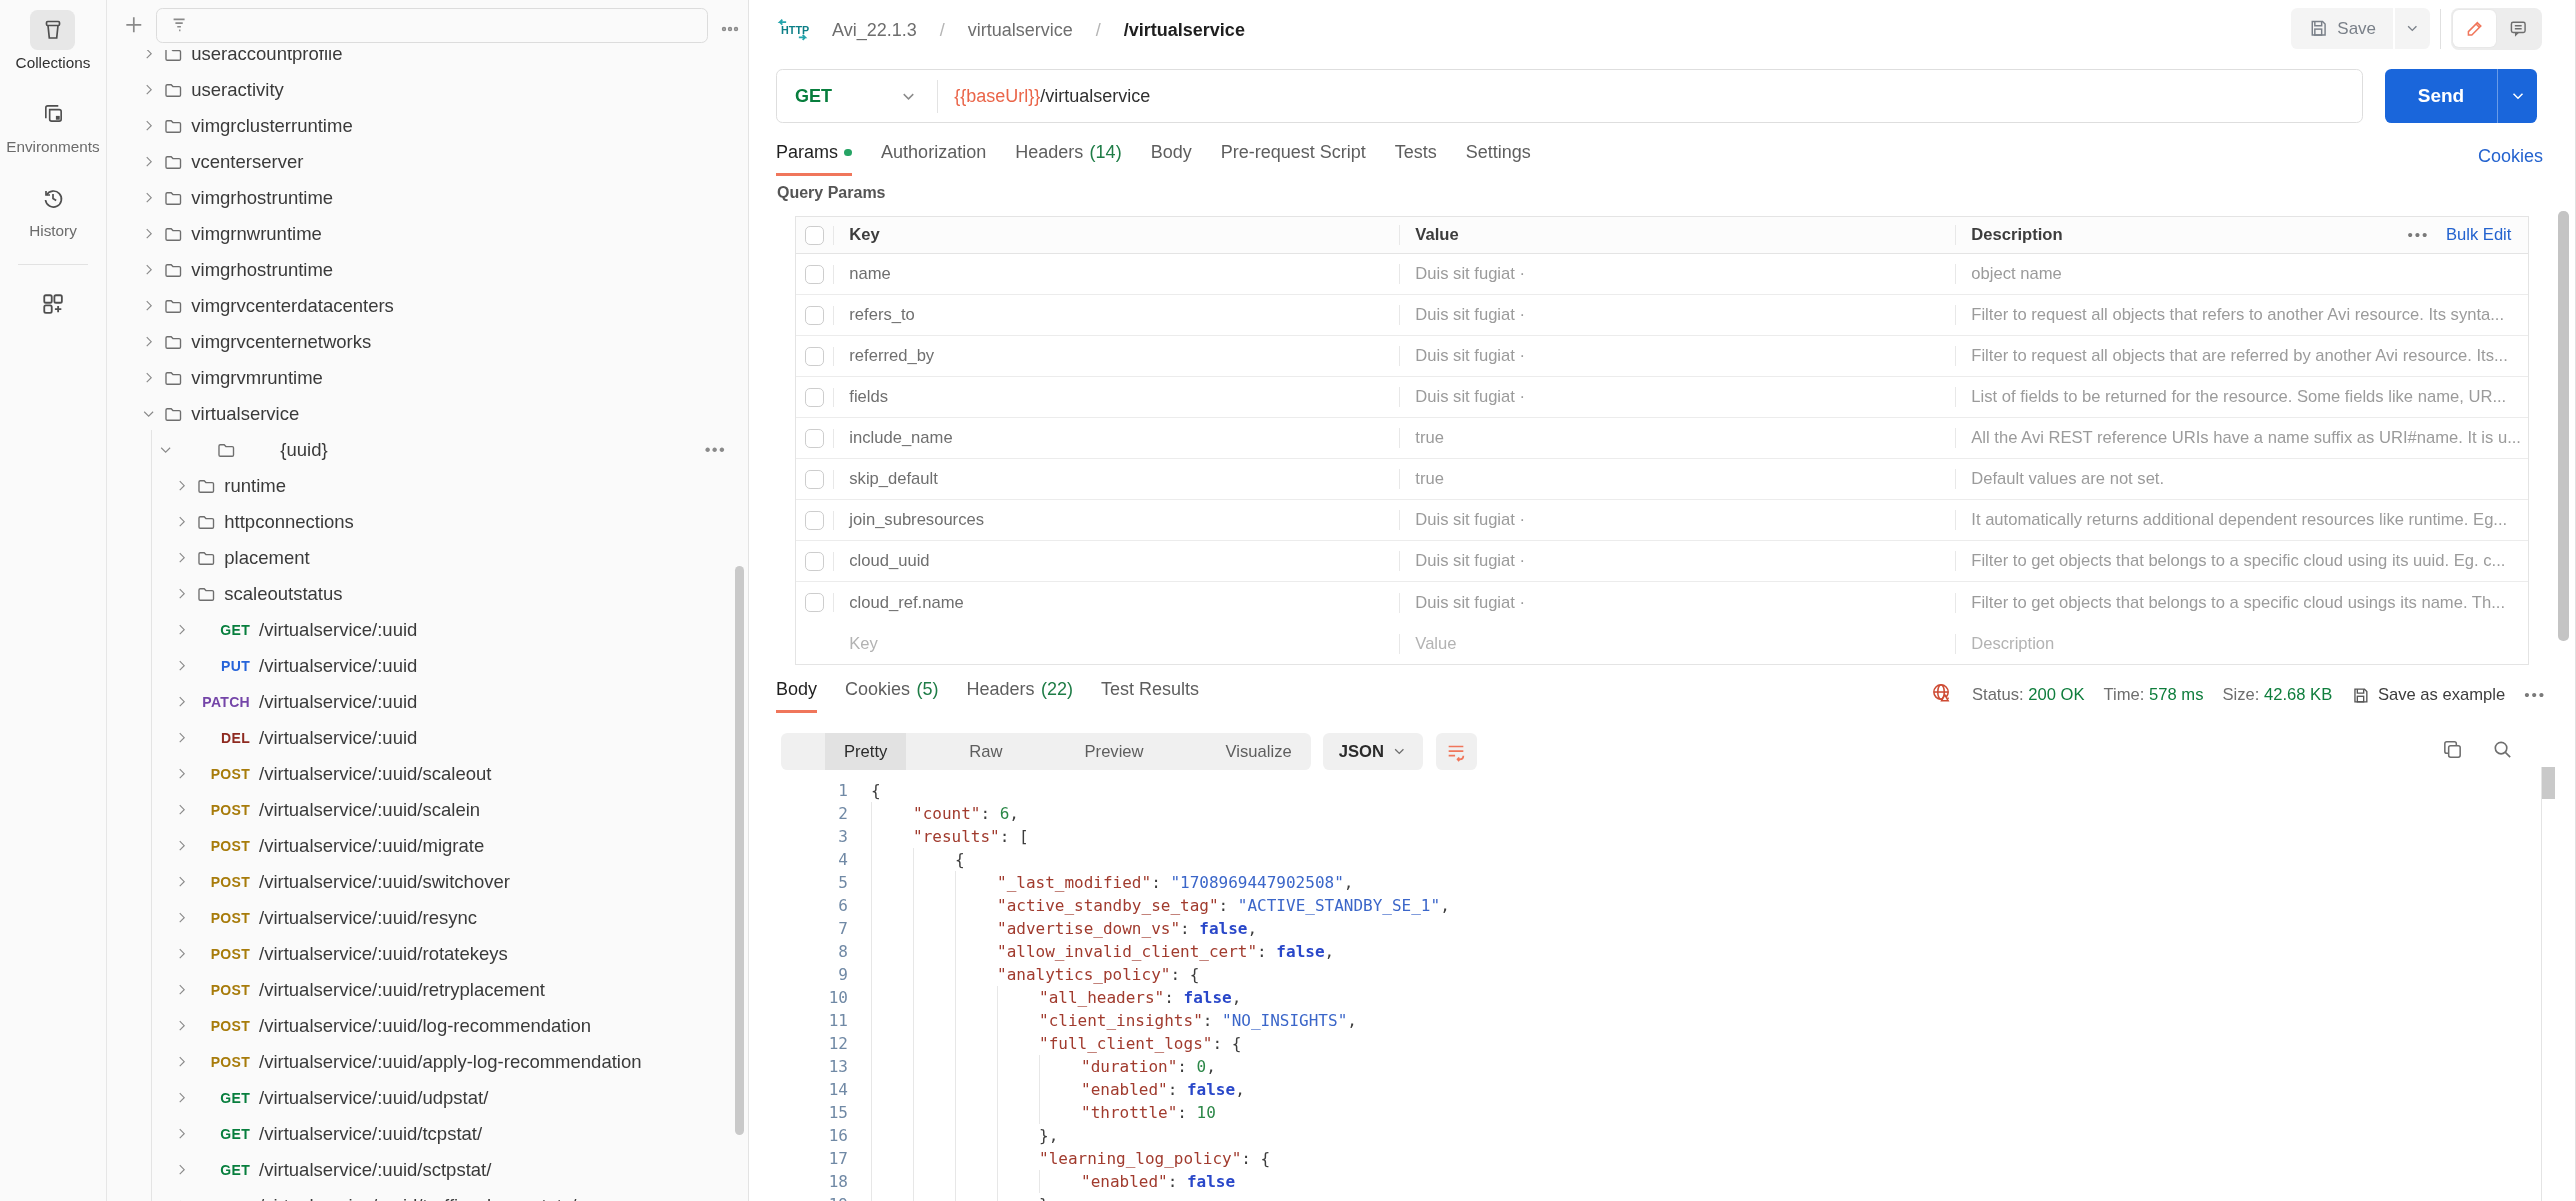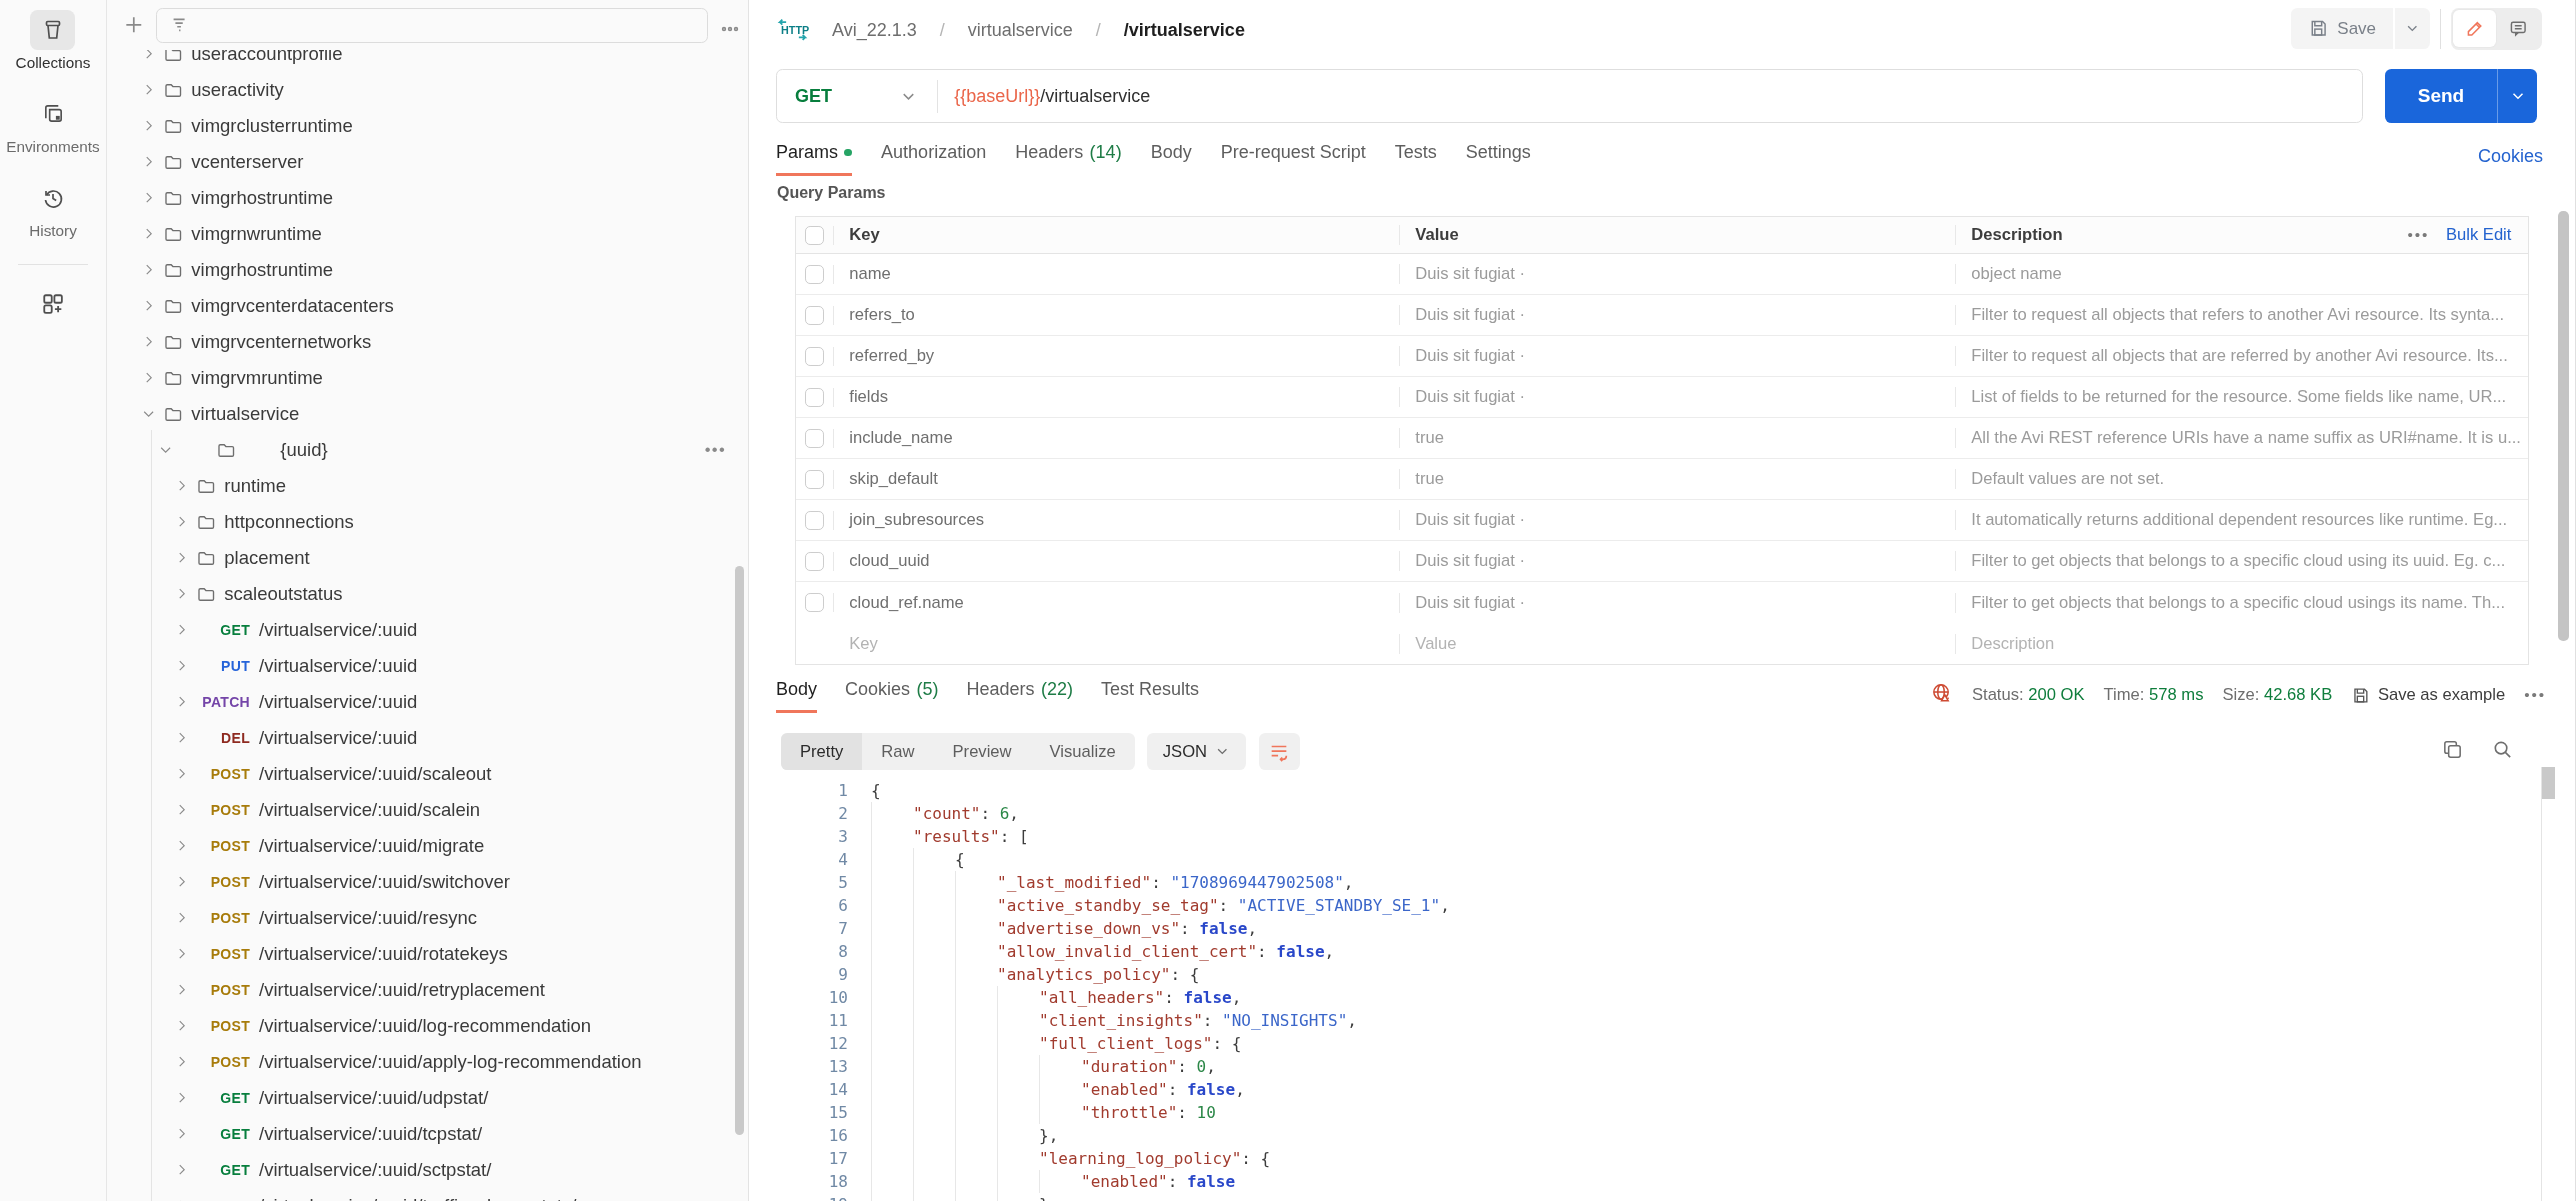--- a/index.html
+++ b/index.html
@@ -90,23 +90,23 @@
   .link-blue { color:#2463CF; cursor:pointer; }
 
   .res-tabs { position:absolute; top:679px; left:27px; display:flex; gap:28px; }
   .res-meta { position:absolute; top:681px; right:29px; display:flex; align-items:center; gap:19px; font-size:16.6px; }
   .meta-label { color:#6E6E6E; }
   .meta-val { color:#0E7D3C; }
   .meta-save { display:flex; align-items:center; gap:7.7px; color:#3D3D3D; cursor:pointer; }
 
   .views-row { position:absolute; top:733px; left:32px; display:flex; gap:12.8px; align-items:center; }
   .seg-views { background:#F0F0F0; border-radius:6.4px; height:37px; display:flex; align-items:center; overflow:hidden; }
-  .view-cell { padding:0 19px; height:37px; display:flex; align-items:center; font-size:16.6px; color:#5E5E5E; cursor:pointer; }
+  .view-cell { padding:0 19px; height:37px; display:flex; align-items:center; font-size:16.6px; color:#5E5E5E; cursor:pointer;margin-left:44px; }
   .view-cell.active { background:#E2E2E2; color:#2B2B2B; }
-  .lang-box { background:#F0F0F0; border-radius:6.4px; height:37px; display:flex; align-items:center; gap:7px; padding:0 15.3px; font-size:16.6px; color:#2B2B2B; cursor:pointer; }
+  .lang-box { background:#F0F0F0; border-radius:6.4px; height:37px; display:flex; align-items:center; gap:7px; padding:0 15.3px; font-size:16.6px; color:#2B2B2B; cursor:pointer;font-weight:bold; }
   .wrap-box { background:#F0F0F0; border-radius:6.4px; height:37px; width:41px; display:flex; align-items:center; justify-content:center; cursor:pointer; }
   .body-tools { position:absolute; top:738px; right:61px; display:flex; gap:27px; }
   .tool-icon { cursor:pointer; }
 
   .code { position:absolute; top:779px; left:38px; right:58px; bottom:0; overflow:hidden; font-family:"DejaVu Sans Mono", monospace; font-size:16px; }
   .cl { display:flex; height:23px; line-height:23px; white-space:pre; }
   .ln { width:61px; text-align:right; color:#7089A5; flex:none; user-select:none; }
   .lc { margin-left:23px; display:flex; }
   .ind { width:42px; flex:none; border-left:0.6px solid #E7E7E7; }
   .t-p { color:#3D3D3D; }

